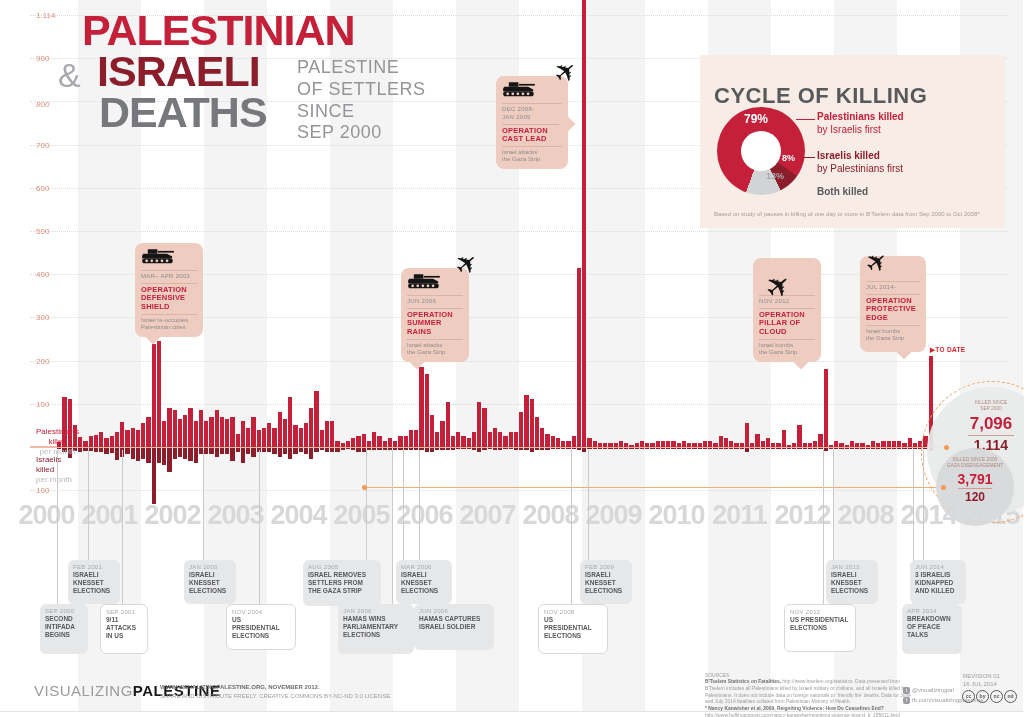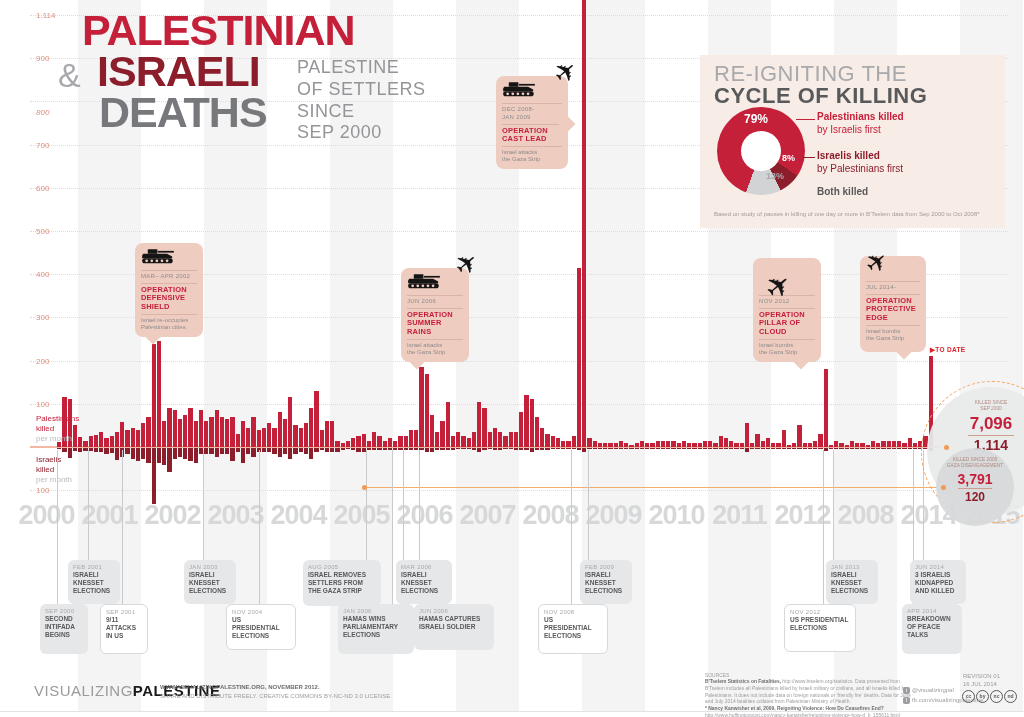--- a/index.html
+++ b/index.html
@@ -96,33 +96,32 @@
   <div class="amp">&amp;</div>
   <div class="t2">ISRAELI</div>
   <div class="t3">DEATHS</div>
   <div class="subtl">
     <div>PALESTINE</div>
     <div>OF SETTLERS</div>
     <div>SINCE</div>
     <div>SEP 2000</div>
   </div>
 
-  <div class="capt" style="top:414px;">
+  <div class="capt" style="top:427px;text-align:center;">
     <div class="s1">Palestinians</div>
     <div class="s1">killed</div>
     <div class="s2">per month</div>
   </div>
   <div class="capt isr" style="top:455px;">
     <div class="s1">Israelis</div>
     <div class="s1">killed</div>
     <div class="s2">per month</div>
   </div>
 
   <div class="panel">
-    <div class="ph1">RE-IGNITING THE</div>
     <div class="ph2">CYCLE OF KILLING</div>
     <div class="donut" id="donut" style="background: conic-gradient(from 200deg, rgb(197, 32, 58) 0deg, rgb(197, 32, 58) 284.4deg, rgb(140, 30, 44) 284.4deg, rgb(140, 30, 44) 313.2deg, rgb(209, 211, 212) 313.2deg, rgb(209, 211, 212) 360deg);"></div>
     <div class="hole"></div>
     <div class="pct79">79%</div>
     <div class="pct8">8%</div>
     <div class="pct13">13%</div>
     <div class="legline" style="left:96px;top:64px;width:19px;background:#c5203a;"></div>
     <div class="legline" style="left:102px;top:102px;width:13px;background:#8c1e2c;"></div>
     <div class="leg" style="top:56px;color:#c5203a;">
       <div class="b">Palestinians killed</div>
@@ -193,21 +192,21 @@
     <div class="stripe" style="left: 456px; width: 63px;"></div>
     <div class="stripe" style="left: 582px; width: 63px;"></div>
     <div class="stripe" style="left: 708px; width: 63px;"></div>
     <div class="stripe" style="left: 834px; width: 63px;"></div>
     <div class="stripe" style="left: 960px; width: 63px;"></div>
     <div class="grid" style="top: 15px;"></div>
     <div class="ytick" style="top: 11px;">1.114</div>
     <div class="grid" style="top: 58.2px;"></div>
     <div class="ytick" style="top: 54.2px;">900</div>
     <div class="grid" style="top: 101.4px;"></div>
-    <div class="ytick" style="top: 108px; font-style: italic;">800</div>
+    <div class="ytick" style="top: 100px; font-style: italic;">800</div>
     <div class="grid" style="top: 144.6px;"></div>
     <div class="ytick" style="top: 140.6px;">700</div>
     <div class="grid" style="top: 187.8px;"></div>
     <div class="ytick" style="top: 183.8px;">600</div>
     <div class="grid" style="top: 231px;"></div>
     <div class="ytick" style="top: 227px;">500</div>
     <div class="grid" style="top: 274.2px;"></div>
     <div class="ytick" style="top: 270.2px;">400</div>
     <div class="grid" style="top: 317.4px;"></div>
     <div class="ytick" style="top: 313.4px;">300</div>

